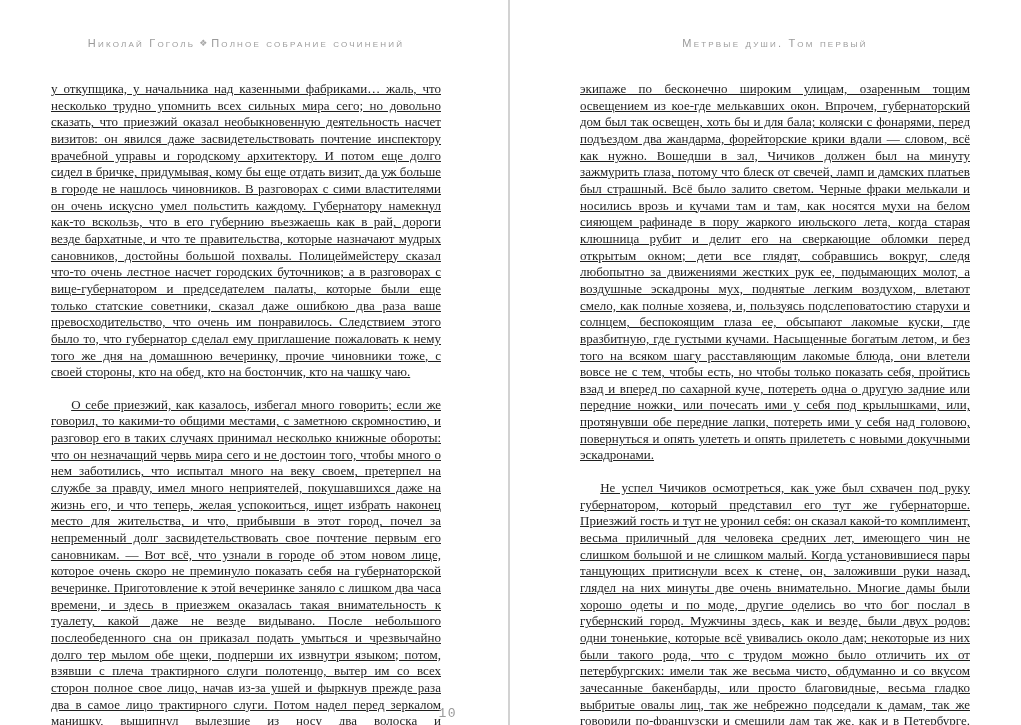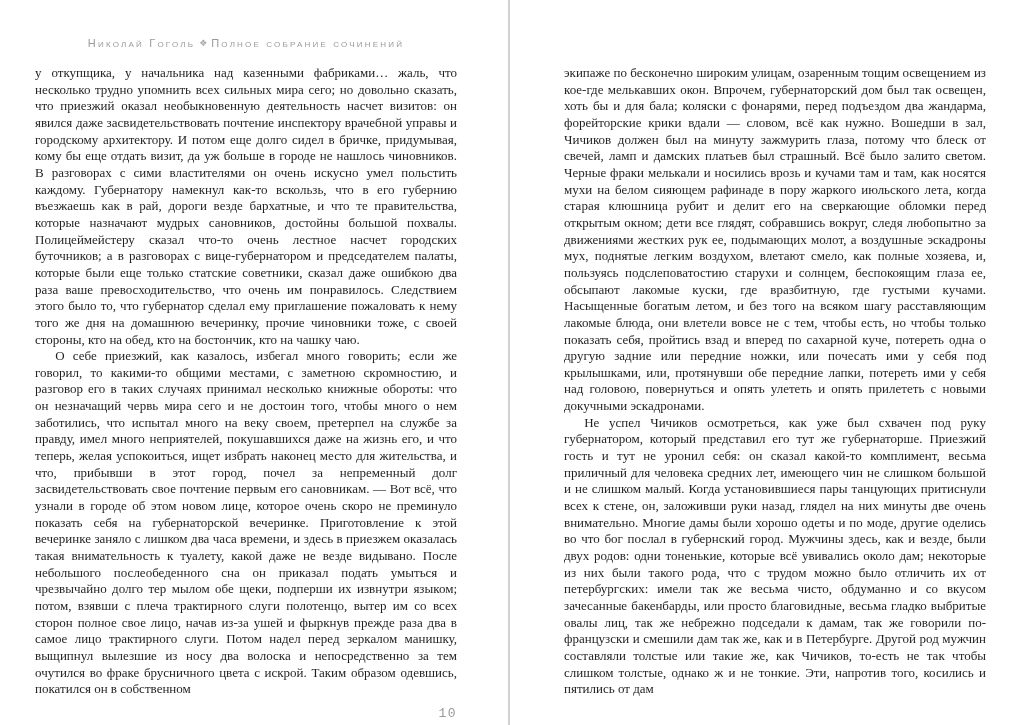--- a/index.html
+++ b/index.html
@@ -65,22 +65,23 @@
     width: 422px;
     color: #1f1f1f;
     font-family: "Liberation Serif", serif;
     font-size: 13px;
     line-height: 16.65px;
     text-align: justify;
     hyphens: auto;
     -webkit-hyphens: auto;
   }
   .body-text p {
-    margin: 0;
+    margin: 16px;
     padding: 0;
+    text-decoration: underline;
   }
   .body-text p.indent {
     text-indent: 1.55em;
   }
   .page-number {
     position: absolute;
     bottom: 20px;
     left: 0;
     right: 0;
     text-align: right;
@@ -102,20 +103,21 @@
       <p>у откупщика, у начальника над казенными фабриками… жаль, что несколько трудно упомнить всех сильных мира сего; но довольно сказать, что приезжий оказал необыкновенную деятельность насчет визитов: он явился даже засвидетельствовать почтение инспектору врачебной управы и городскому архитектору. И потом еще долго сидел в бричке, придумывая, кому бы еще отдать визит, да уж больше в городе не нашлось чиновников. В разговорах с сими властителями он очень искусно умел польстить каждому. Губернатору намекнул как-то вскользь, что в его губернию въезжаешь как в рай, дороги везде бархатные, и что те правительства, которые назначают мудрых сановников, достойны большой похвалы. Полицеймейстеру сказал что-то очень лестное насчет городских буточников; а в разговорах с вице-губернатором и председателем палаты, которые были еще только статские советники, сказал даже ошибкою два раза ваше превосходительство, что очень им понравилось. Следствием этого было то, что губернатор сделал ему приглашение пожаловать к нему того же дня на домашнюю вечеринку, прочие чиновники тоже, с своей стороны, кто на обед, кто на бостончик, кто на чашку чаю.</p>
       <p class="indent">О себе приезжий, как казалось, избегал много говорить; если же говорил, то какими-то общими местами, с заметною скромностию, и разговор его в таких случаях принимал несколько книжные обороты: что он незначащий червь мира сего и не достоин того, чтобы много о нем заботились, что испытал много на веку своем, претерпел на службе за правду, имел много неприятелей, покушавшихся даже на жизнь его, и что теперь, желая успокоиться, ищет избрать наконец место для жительства, и что, прибывши в этот город, почел за непременный долг засвидетельствовать свое почтение первым его сановникам. — Вот всё, что узнали в городе об этом новом лице, которое очень скоро не преминуло показать себя на губернаторской вечеринке. Приготовление к этой вечеринке заняло с лишком два часа времени, и здесь в приезжем оказалась такая внимательность к туалету, какой даже не везде видывано. После небольшого послеобеденного сна он приказал подать умыться и чрезвычайно долго тер мылом обе щеки, подперши их извнутри языком; потом, взявши с плеча трактирного слуги полотенцо, вытер им со всех сторон полное свое лицо, начав из-за ушей и фыркнув прежде раза два в самое лицо трактирного слуги. Потом надел перед зеркалом манишку, выщипнул вылезшие из носу два волоска и непосредственно за тем очутился во фраке брусничного цвета с искрой. Таким образом одевшись, покатился он в собственном</p>
     </div>
 
     <div class="page-number">10</div>
   </div>
 
   <div class="page-divider"></div>
 
   <div class="page page-right">
+    <div class="running-head"><span>Метрвые души. Том первый</span></div>
 
     <div class="body-text" lang="ru">
       <p>экипаже по бесконечно широким улицам, озаренным тощим освещением из кое-где мелькавших окон. Впрочем, губернаторский дом был так освещен, хоть бы и для бала; коляски с фонарями, перед подъездом два жандарма, форейторские крики вдали — словом, всё как нужно. Вошедши в зал, Чичиков должен был на минуту зажмурить глаза, потому что блеск от свечей, ламп и дамских платьев был страшный. Всё было залито светом. Черные фраки мелькали и носились врозь и кучами там и там, как носятся мухи на белом сияющем рафинаде в пору жаркого июльского лета, когда старая клюшница рубит и делит его на сверкающие обломки перед открытым окном; дети все глядят, собравшись вокруг, следя любопытно за движениями жестких рук ее, подымающих молот, а воздушные эскадроны мух, поднятые легким воздухом, влетают смело, как полные хозяева, и, пользуясь подслеповатостию старухи и солнцем, беспокоящим глаза ее, обсыпают лакомые куски, где вразбитную, где густыми кучами. Насыщенные богатым летом, и без того на всяком шагу расставляющим лакомые блюда, они влетели вовсе не с тем, чтобы есть, но чтобы только показать себя, пройтись взад и вперед по сахарной куче, потереть одна о другую задние или передние ножки, или почесать ими у себя под крылышками, или, протянувши обе передние лапки, потереть ими у себя над головою, повернуться и опять улететь и опять прилететь с новыми докучными эскадронами.</p>
       <p class="indent">Не успел Чичиков осмотреться, как уже был схвачен под руку губернатором, который представил его тут же губернаторше. Приезжий гость и тут не уронил себя: он сказал какой-то комплимент, весьма приличный для человека средних лет, имеющего чин не слишком большой и не слишком малый. Когда установившиеся пары танцующих притиснули всех к стене, он, заложивши руки назад, глядел на них минуты две очень внимательно. Многие дамы были хорошо одеты и по моде, другие оделись во что бог послал в губернский город. Мужчины здесь, как и везде, были двух родов: одни тоненькие, которые всё увивались около дам; некоторые из них были такого рода, что с трудом можно было отличить их от петербургских: имели так же весьма чисто, обдуманно и со вкусом зачесанные бакенбарды, или просто благовидные, весьма гладко выбритые овалы лиц, так же небрежно подседали к дамам, так же говорили по-французски и смешили дам так же, как и в Петербурге. Другой род мужчин составляли толстые или такие же, как Чичиков, то-есть не так чтобы слишком толстые, однако ж и не тонкие. Эти, напротив того, косились и пятились от дам</p>
     </div>
 
   </div>
 
 </div>
 

